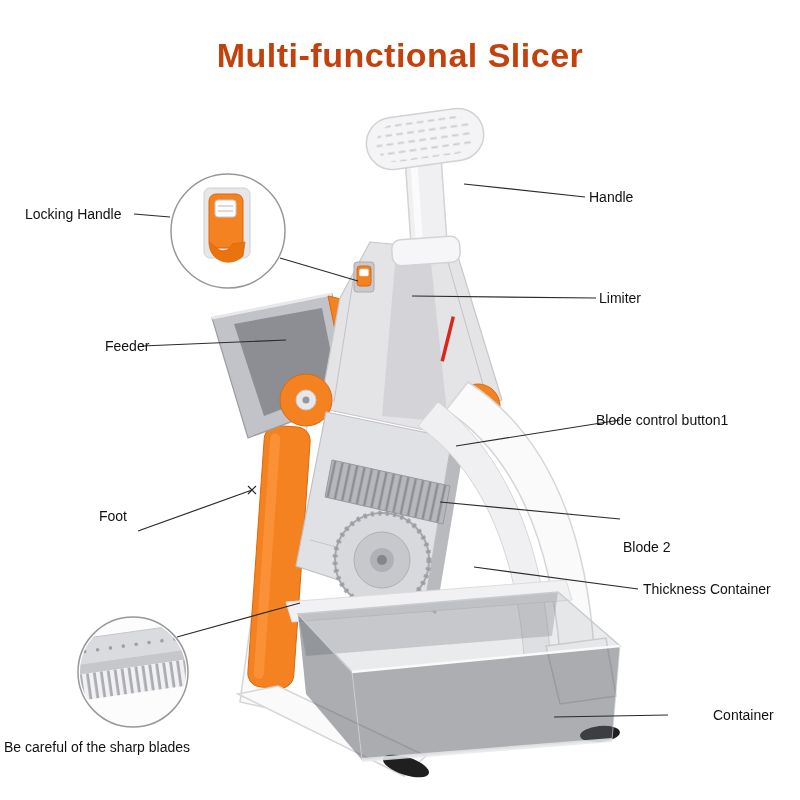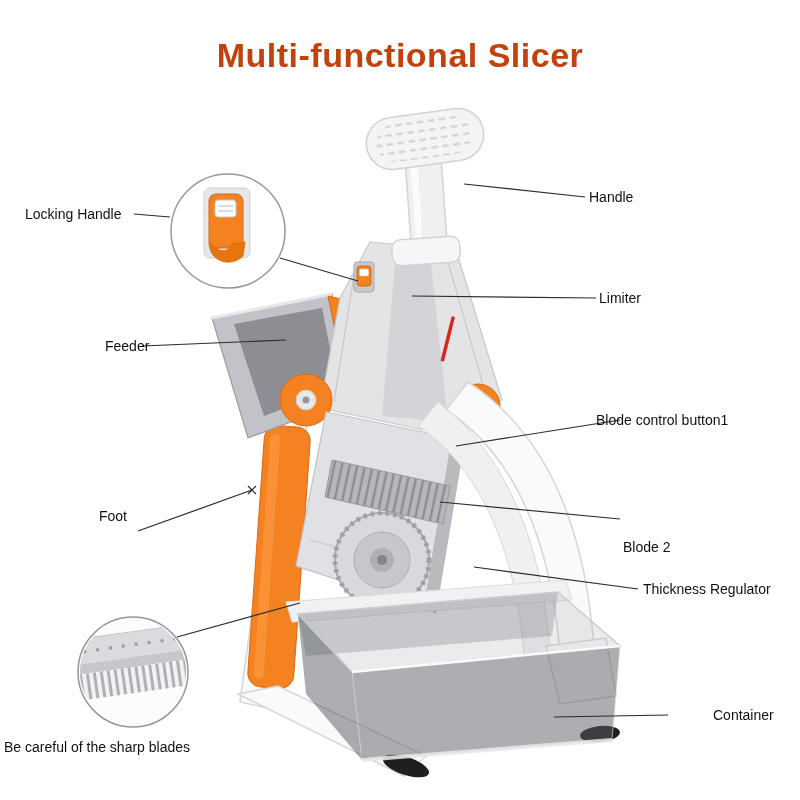--- a/index.html
+++ b/index.html
@@ -173,17 +173,17 @@
 
   <div class="title">Multi-functional Slicer</div>
 
   <div class="label" style="left:25px;top:206px;">Locking Handle</div>
   <div class="label" style="left:589px;top:189px;">Handle</div>
   <div class="label" style="left:599px;top:290px;">Limiter</div>
   <div class="label" style="left:88px;top:338px;margin-left:17px;">Feeder</div>
   <div class="label" style="left:596px;top:412px;">Blode control button1</div>
   <div class="label" style="left:99px;top:508px;">Foot</div>
   <div class="label" style="left:623px;top:511px;margin-top:28px;">Blode 2</div>
-  <div class="label" style="left:643px;top:581px;">Thickness Regulator</div>
+  <div class="label" style="left:643px;top:581px;">Thickness Container</div>
   <div class="label" style="left:713px;top:707px;">Container</div>
   <div class="label" style="left:4px;top:739px;">Be careful of the sharp blades</div>
 
 </div>
 
 </body></html>

